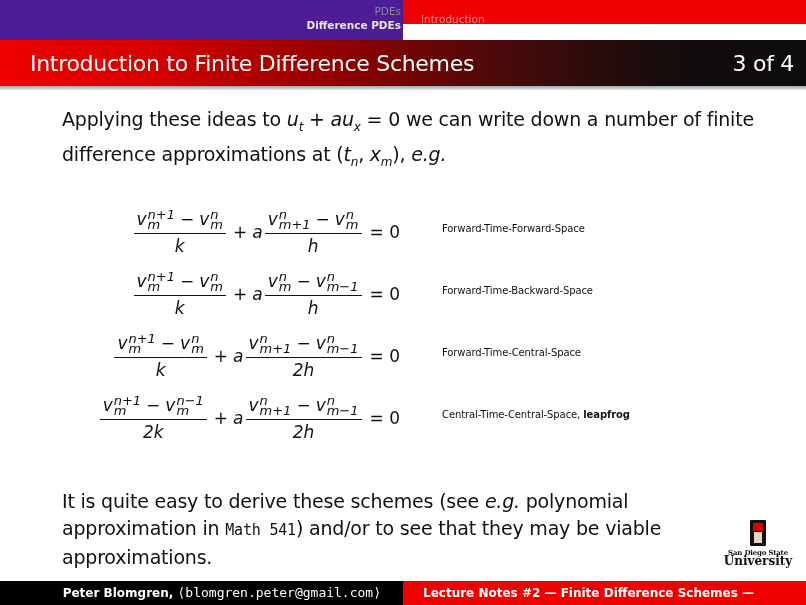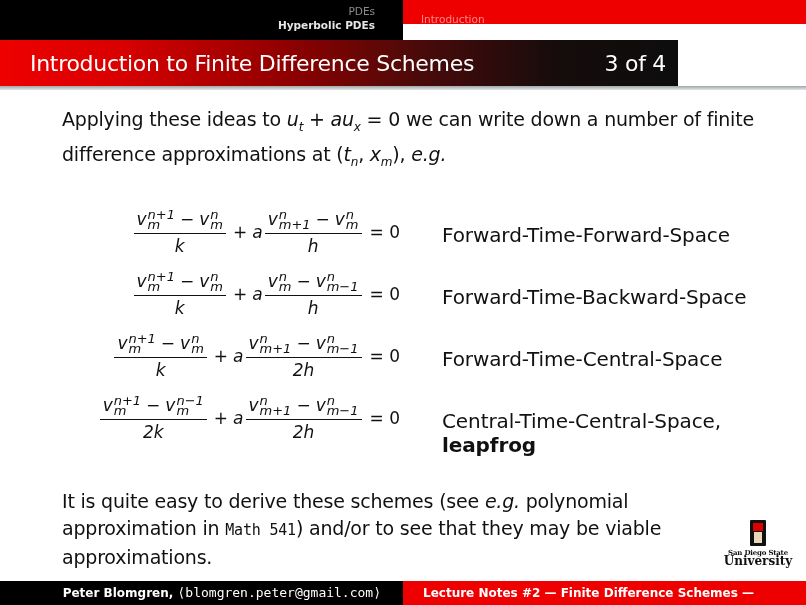--- a/index.html
+++ b/index.html
@@ -1,31 +1,31 @@
 <!DOCTYPE html>
 <html><head>
 <meta charset="utf-8">
 <style>
   * { margin: 0; padding: 0; box-sizing: border-box; }
   html, body { width: 806px; height: 605px; overflow: hidden; background: #ffffff; }
   body { position: relative; font-family: "DejaVu Sans", sans-serif; color: #111; }
 
   
   .topnav { position: absolute; left: 0; top: 0; width: 806px; height: 40px; display: flex; }
-  .topnav .left { width: 403px; height: 40px; background: #000000; text-align: right; padding-right: 28px; padding-top: 5px; }
+  .topnav .left { width: 403px; height: 40px; background: #4c1d95; text-align: right; padding-right: 2px; padding-top: 5px; }
   .topnav .right { width: 403px; height: 24px; background: #ee0000; padding-left: 18px; padding-top: 13px; }
   .topnav .line1 { font-size: 10.5px; line-height: 13px; }
   .topnav .line2 { font-size: 10.5px; line-height: 14px; font-weight: bold; }
   .topnav .left .line1 { color: #8d8d8d; }
   .topnav .left .line2 { color: #e6e6e6; }
   .topnav .right .line1 { color: #ff8a8a; }
   .topnav .right .line2 { color: #ffffff; }
 
   
-  .titlebar { position: absolute; left: 0; top: 40px; width: 678px; height: 46px;
+  .titlebar { position: absolute; left: 0; top: 40px; width: 806px; height: 46px;
     background: linear-gradient(90deg, #ee0000 0%, #d80000 18%, #900000 42%, #4a0a0a 62%, #160c0c 82%, #0d0d0d 100%);
     color: #fff; }
   .titlebar .title { position: absolute; left: 30px; top: 11px; font-size: 22px; font-family: "DejaVu Sans", sans-serif; letter-spacing: -0.3px; font-weight: normal; }
   .titlebar .pager { position: absolute; right: 12px; top: 11px; font-size: 22px; letter-spacing: -0.3px; }
   .shadow { position: absolute; left: 0; top: 86px; width: 806px; height: 4px; background: linear-gradient(#9fa7a8, #e4e6e6); }
 
   
   .para { position: absolute; left: 62px; font-size: 19px; line-height: 27px; color: #111; letter-spacing: -0.2px; }
   .para i { font-family: "DejaVu Sans", sans-serif; font-style: italic; }
   .para .mono { font-family: "DejaVu Sans Mono", monospace; font-size: 15px; }
@@ -38,21 +38,21 @@
   .frac { display: inline-flex; flex-direction: column; align-items: center; margin: 0 2px; }
   .frac .num { padding: 0 3px 3px; border-bottom: 1.3px solid #111; white-space: nowrap; line-height: 18px; }
   .frac .den { padding-top: 3px; line-height: 18px; font-style: italic; }
   .v { font-style: italic; }
   .ss { display: inline-flex; flex-direction: column; vertical-align: middle; font-size: 13px; line-height: 10px; margin-left: 1px; position: relative; top: 0px; }
   .ss .sup { font-style: italic; }
   .ss .sub { font-style: italic; }
   .op { margin: 0 5px; }
   .a { font-style: italic; }
   .eqz { margin-left: 6px; }
-  .label { position: absolute; left: 442px; top: 20px; font-size: 20px; color: #111; letter-spacing: -0.1px; }
+  .label { position: absolute; left: 442px; top: 20px; font-size: 10px; color: #111; letter-spacing: -0.1px; }
   .label b { font-weight: bold; }
 
   
   .logo { position: absolute; left: 718px; top: 520px; width: 80px; height: 50px; text-align: center; }
   .shield { width: 16px; height: 26px; margin: 0 auto; background: #111; position: relative; border-radius: 1px; }
   .shield::before { content: ""; position: absolute; left: 3px; top: 3px; width: 10px; height: 8px; background: #d00; }
   .shield::after { content: ""; position: absolute; left: 4px; top: 12px; width: 8px; height: 11px; background: #e8d7b8; }
   .logo .l1 { font-family: "DejaVu Serif", serif; font-size: 7px; font-weight: bold; letter-spacing: -0.2px; margin-top: 3px; line-height: 8px; color: #111; }
   .logo .l2 { font-family: "DejaVu Serif", serif; font-size: 12px; font-weight: bold; line-height: 8px; color: #111; }
 
@@ -61,21 +61,21 @@
   .footer .fl { width: 403px; height: 24px; background: #000; color: #fff; text-align: right; padding-right: 22px; font-size: 12px; line-height: 24px; font-weight: bold; }
   .footer .fl .mail { font-family: "DejaVu Sans Mono", monospace; font-weight: normal; font-size: 13px; }
   .footer .fr { width: 403px; height: 24px; background: #ee0000; color: #fff; padding-left: 20px; font-size: 12px; line-height: 24px; font-weight: bold; }
 </style>
 </head>
 <body>
 
 <div class="topnav">
   <div class="left">
     <div class="line1">PDEs</div>
-    <div class="line2">Hyperbolic PDEs</div>
+    <div class="line2">Difference PDEs</div>
   </div>
   <div class="right">
     <div class="line1">Introduction</div>
     <div class="line2">Finite Difference Schemes</div>
   </div>
 </div>
 
 <div class="titlebar">
   <div class="title">Introduction to Finite Difference Schemes</div>
   <div class="pager">3 of 4</div>

